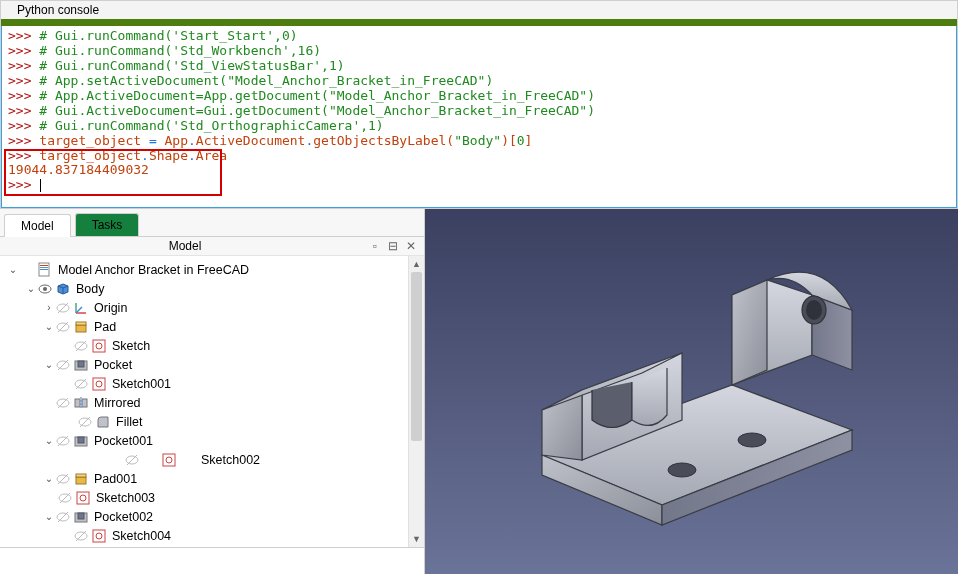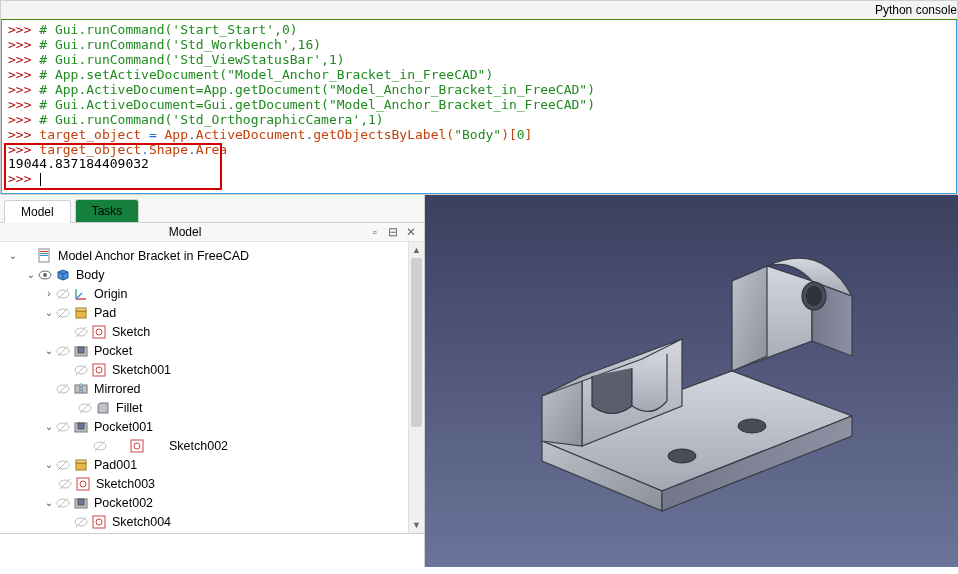--- a/index.html
+++ b/index.html
@@ -1,27 +1,27 @@
 <!DOCTYPE html>
 <html><head>
 <meta charset="utf-8">
 <style>
   * { box-sizing: border-box; margin: 0; padding: 0; }
   body { font-family: "Segoe UI", Tahoma, sans-serif; font-size: 12px; background: #fff; width: 958px; height: 574px; overflow: hidden; color: #000; }
   .console-wrap { border: 1px solid #cfcfcf; }
-  .console-title { text-align: right; font-size: 12px; padding: 2px 0; background: #f4f4f4; border-bottom: 1px solid #4d7c0f; }
-  .console-body { font-family: Consolas, monospace; font-size: 13px; padding: 3px 6px 6px 6px; background: #fff; border: 1px solid #3aa0e0; border-top: none; position: relative; }
+  .console-title { text-align: left; font-size: 12px; padding: 2px 16px; background: #f4f4f4; border-bottom: 7px solid #4d7c0f; }
+  .console-body { font-family: Consolas, monospace; font-size: 13px; padding: 3px 6px 14px 6px; background: #fff; border: 1px solid #3aa0e0; border-top: none; position: relative; }
   .console-line { white-space: pre; line-height: 1.15; }
   .prompt { color: #b31515; }
   .comment { color: #208a20; }
   .code { color: #c2410c; }
   .str { color: #208a20; }
   .num { color: #208a20; }
   .op { color: #1f6fdc; }
-  .result { color: #000000; }
+  .result { color: #c2410c; }
   .highlight-box { position: absolute; border: 2px solid #d40000; pointer-events: none; }
   .caret { display: inline-block; width: 1px; height: 13px; background: #000; vertical-align: text-bottom; margin-left: 1px; }
 
   .lower { display: flex; height: 372px; }
   .left-pane { width: 425px; border-right: 1px solid #cfcfcf; background: #fff; display: flex; flex-direction: column; }
   .tabs { display: flex; border-bottom: 1px solid #cfcfcf; background: #f7f7f7; padding-top: 4px; }
   .tab { padding: 4px 16px 4px 16px; font-size: 12px; border: 1px solid #cfcfcf; border-bottom: none; background: #15803d; margin-left: 4px; border-radius: 3px 3px 0 0; cursor: pointer; }
   .tab.active { background: #fff; position: relative; top: 1px; }
   .panel-header { display: flex; align-items: center; padding: 2px 6px; border-bottom: 1px solid #e4e4e4; background: #f7f7f7; }
   .panel-header .title { flex: 1; text-align: center; font-size: 12px; }
@@ -236,21 +236,21 @@
               </svg>
             </span>
             <span class="node-icon">
               <svg width="16" height="16">
                 <rect x="2" y="4" width="12" height="9" fill="#bfc2ca" stroke="#777"></rect>
                 <rect x="5" y="4" width="6" height="6" fill="#6b7499" stroke="#555"></rect>
               </svg>
             </span>
             <span class="label">Pocket001</span>
           </div>
-          <div class="tree-row" style="padding-left: 60px; gap: 19px;">
+          <div class="tree-row" style="padding-left: 92px; gap: 19px;">
             <span class="tw"></span>
             <span class="eye-icon">
               <svg width="14" height="14">
                 <ellipse cx="7" cy="7" rx="6" ry="4" fill="none" stroke="#bbb"></ellipse>
                 <line x1="2" y1="12" x2="12" y2="2" stroke="#bbb"></line>
               </svg>
             </span>
             <span class="node-icon">
               <svg width="16" height="16">
                 <rect x="2" y="2" width="12" height="12" fill="#fff" stroke="#c44"></rect>

